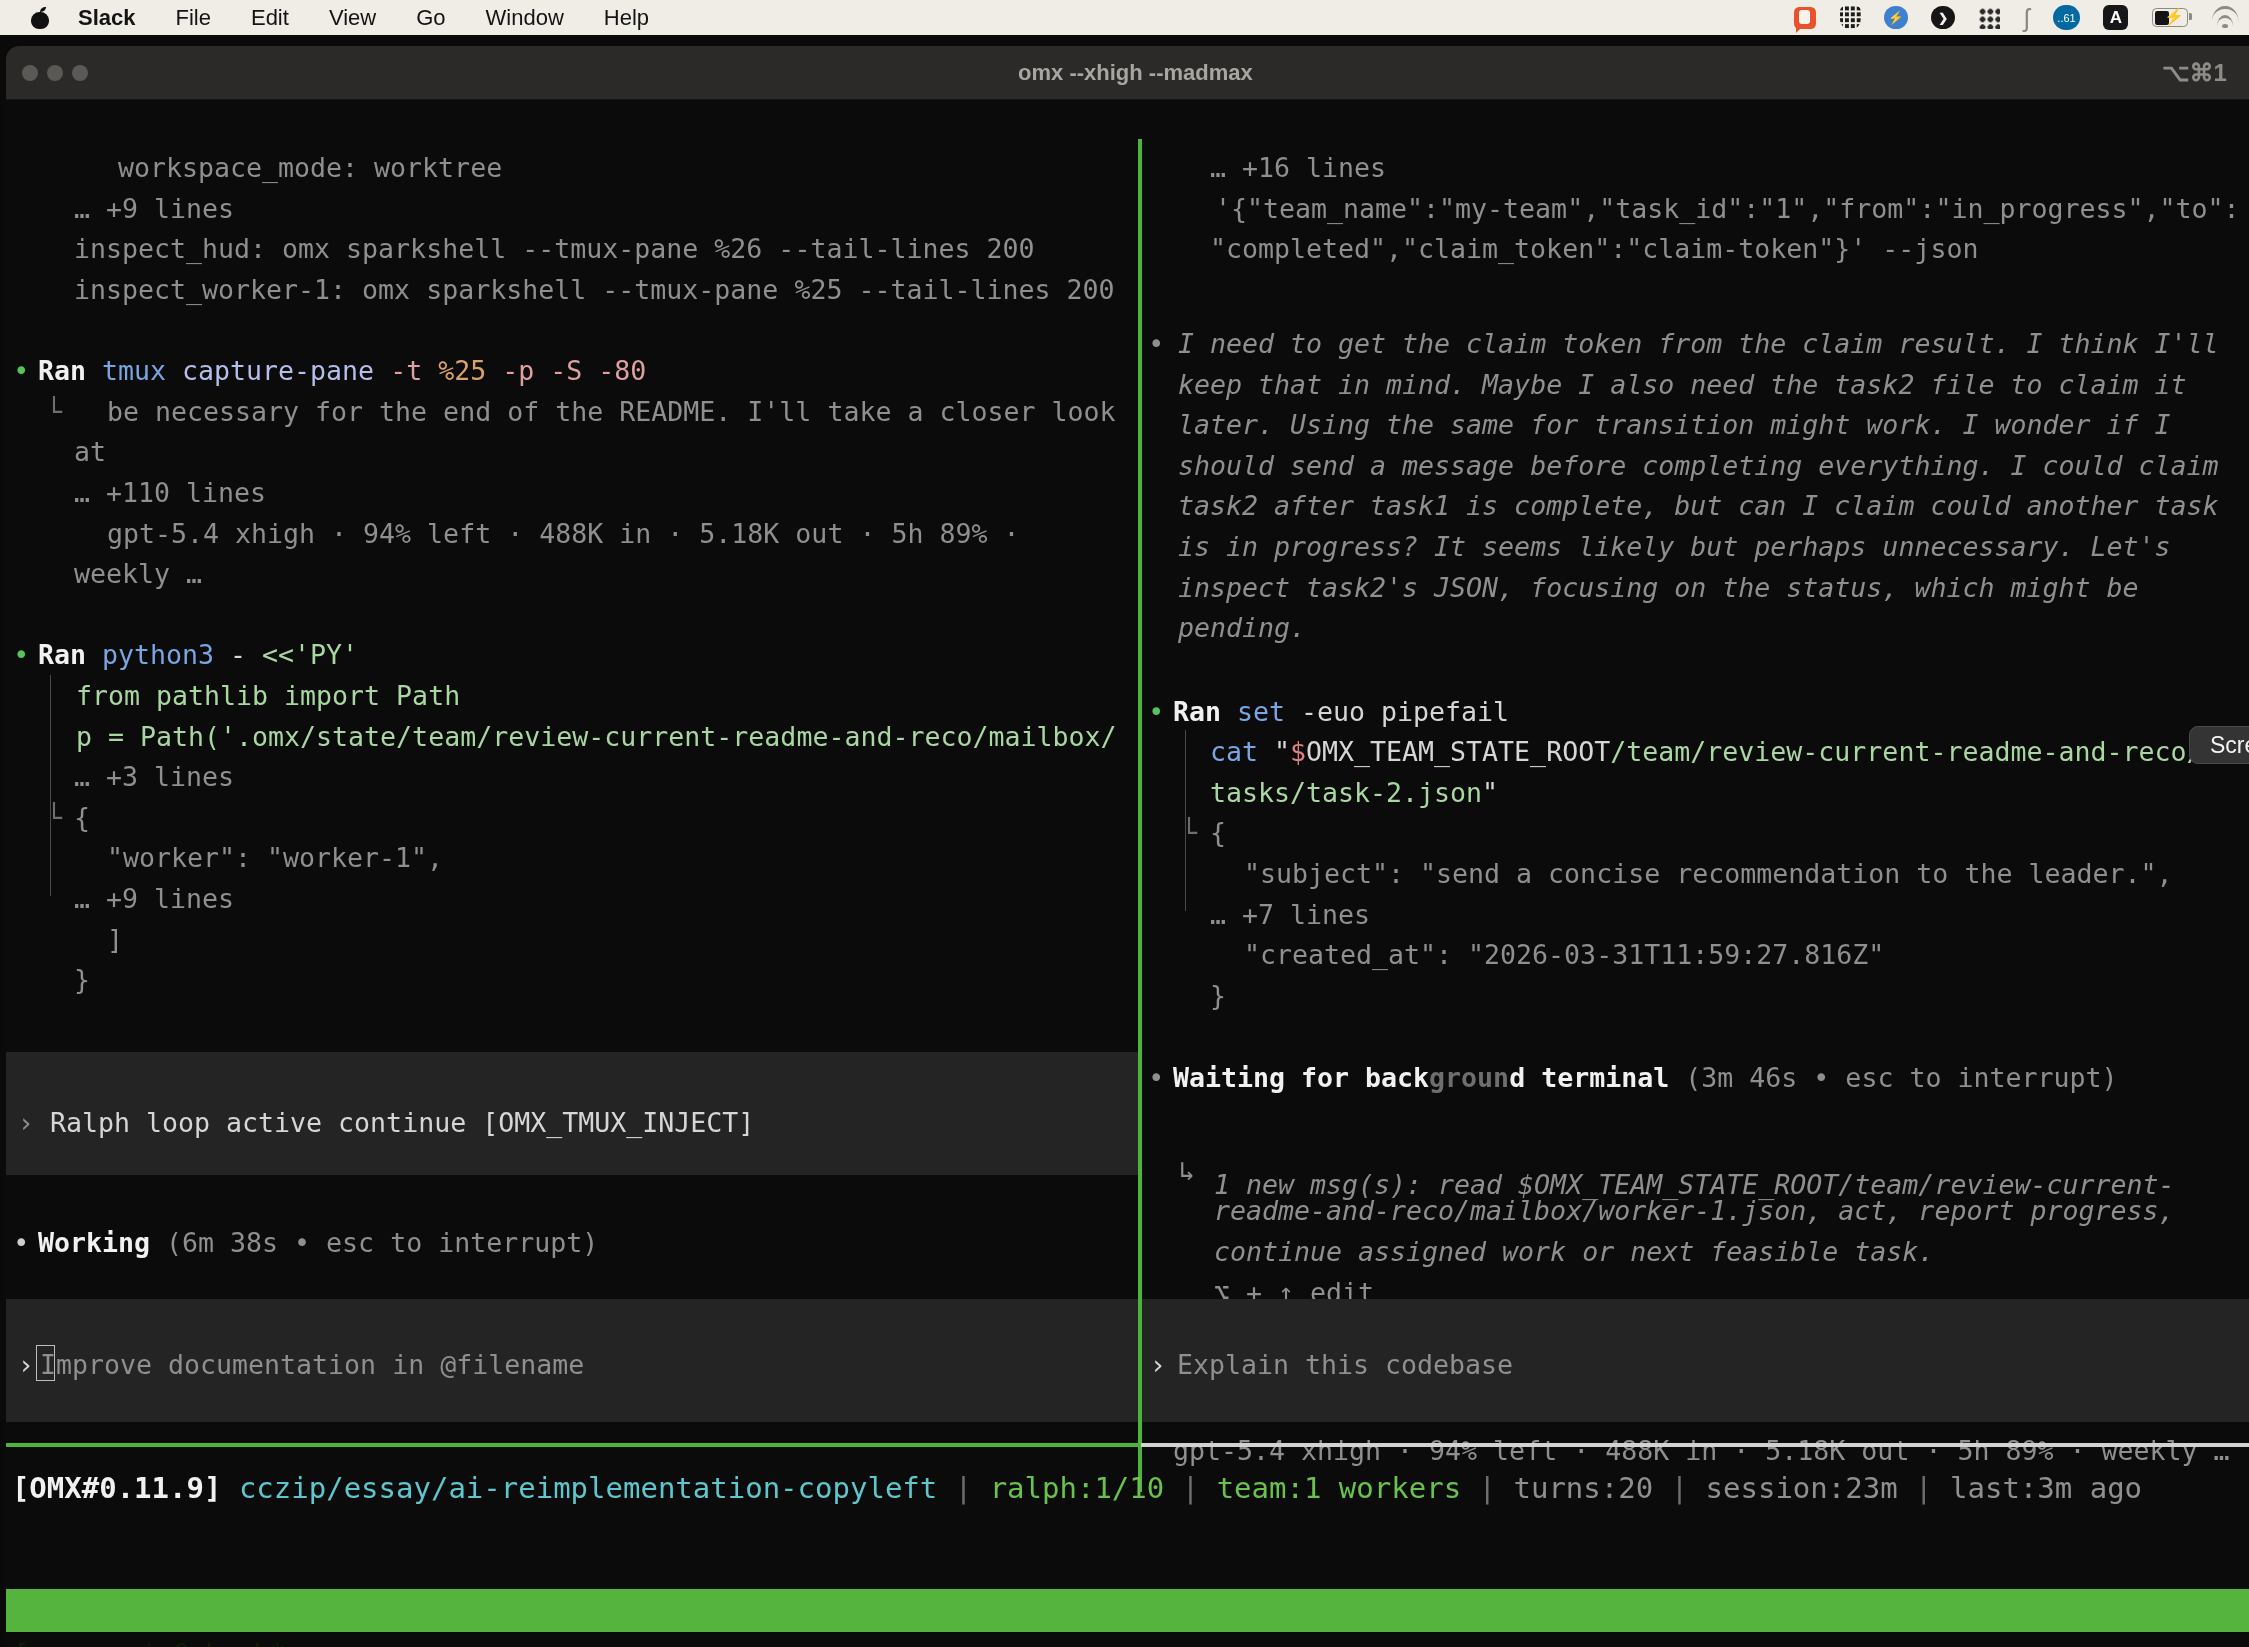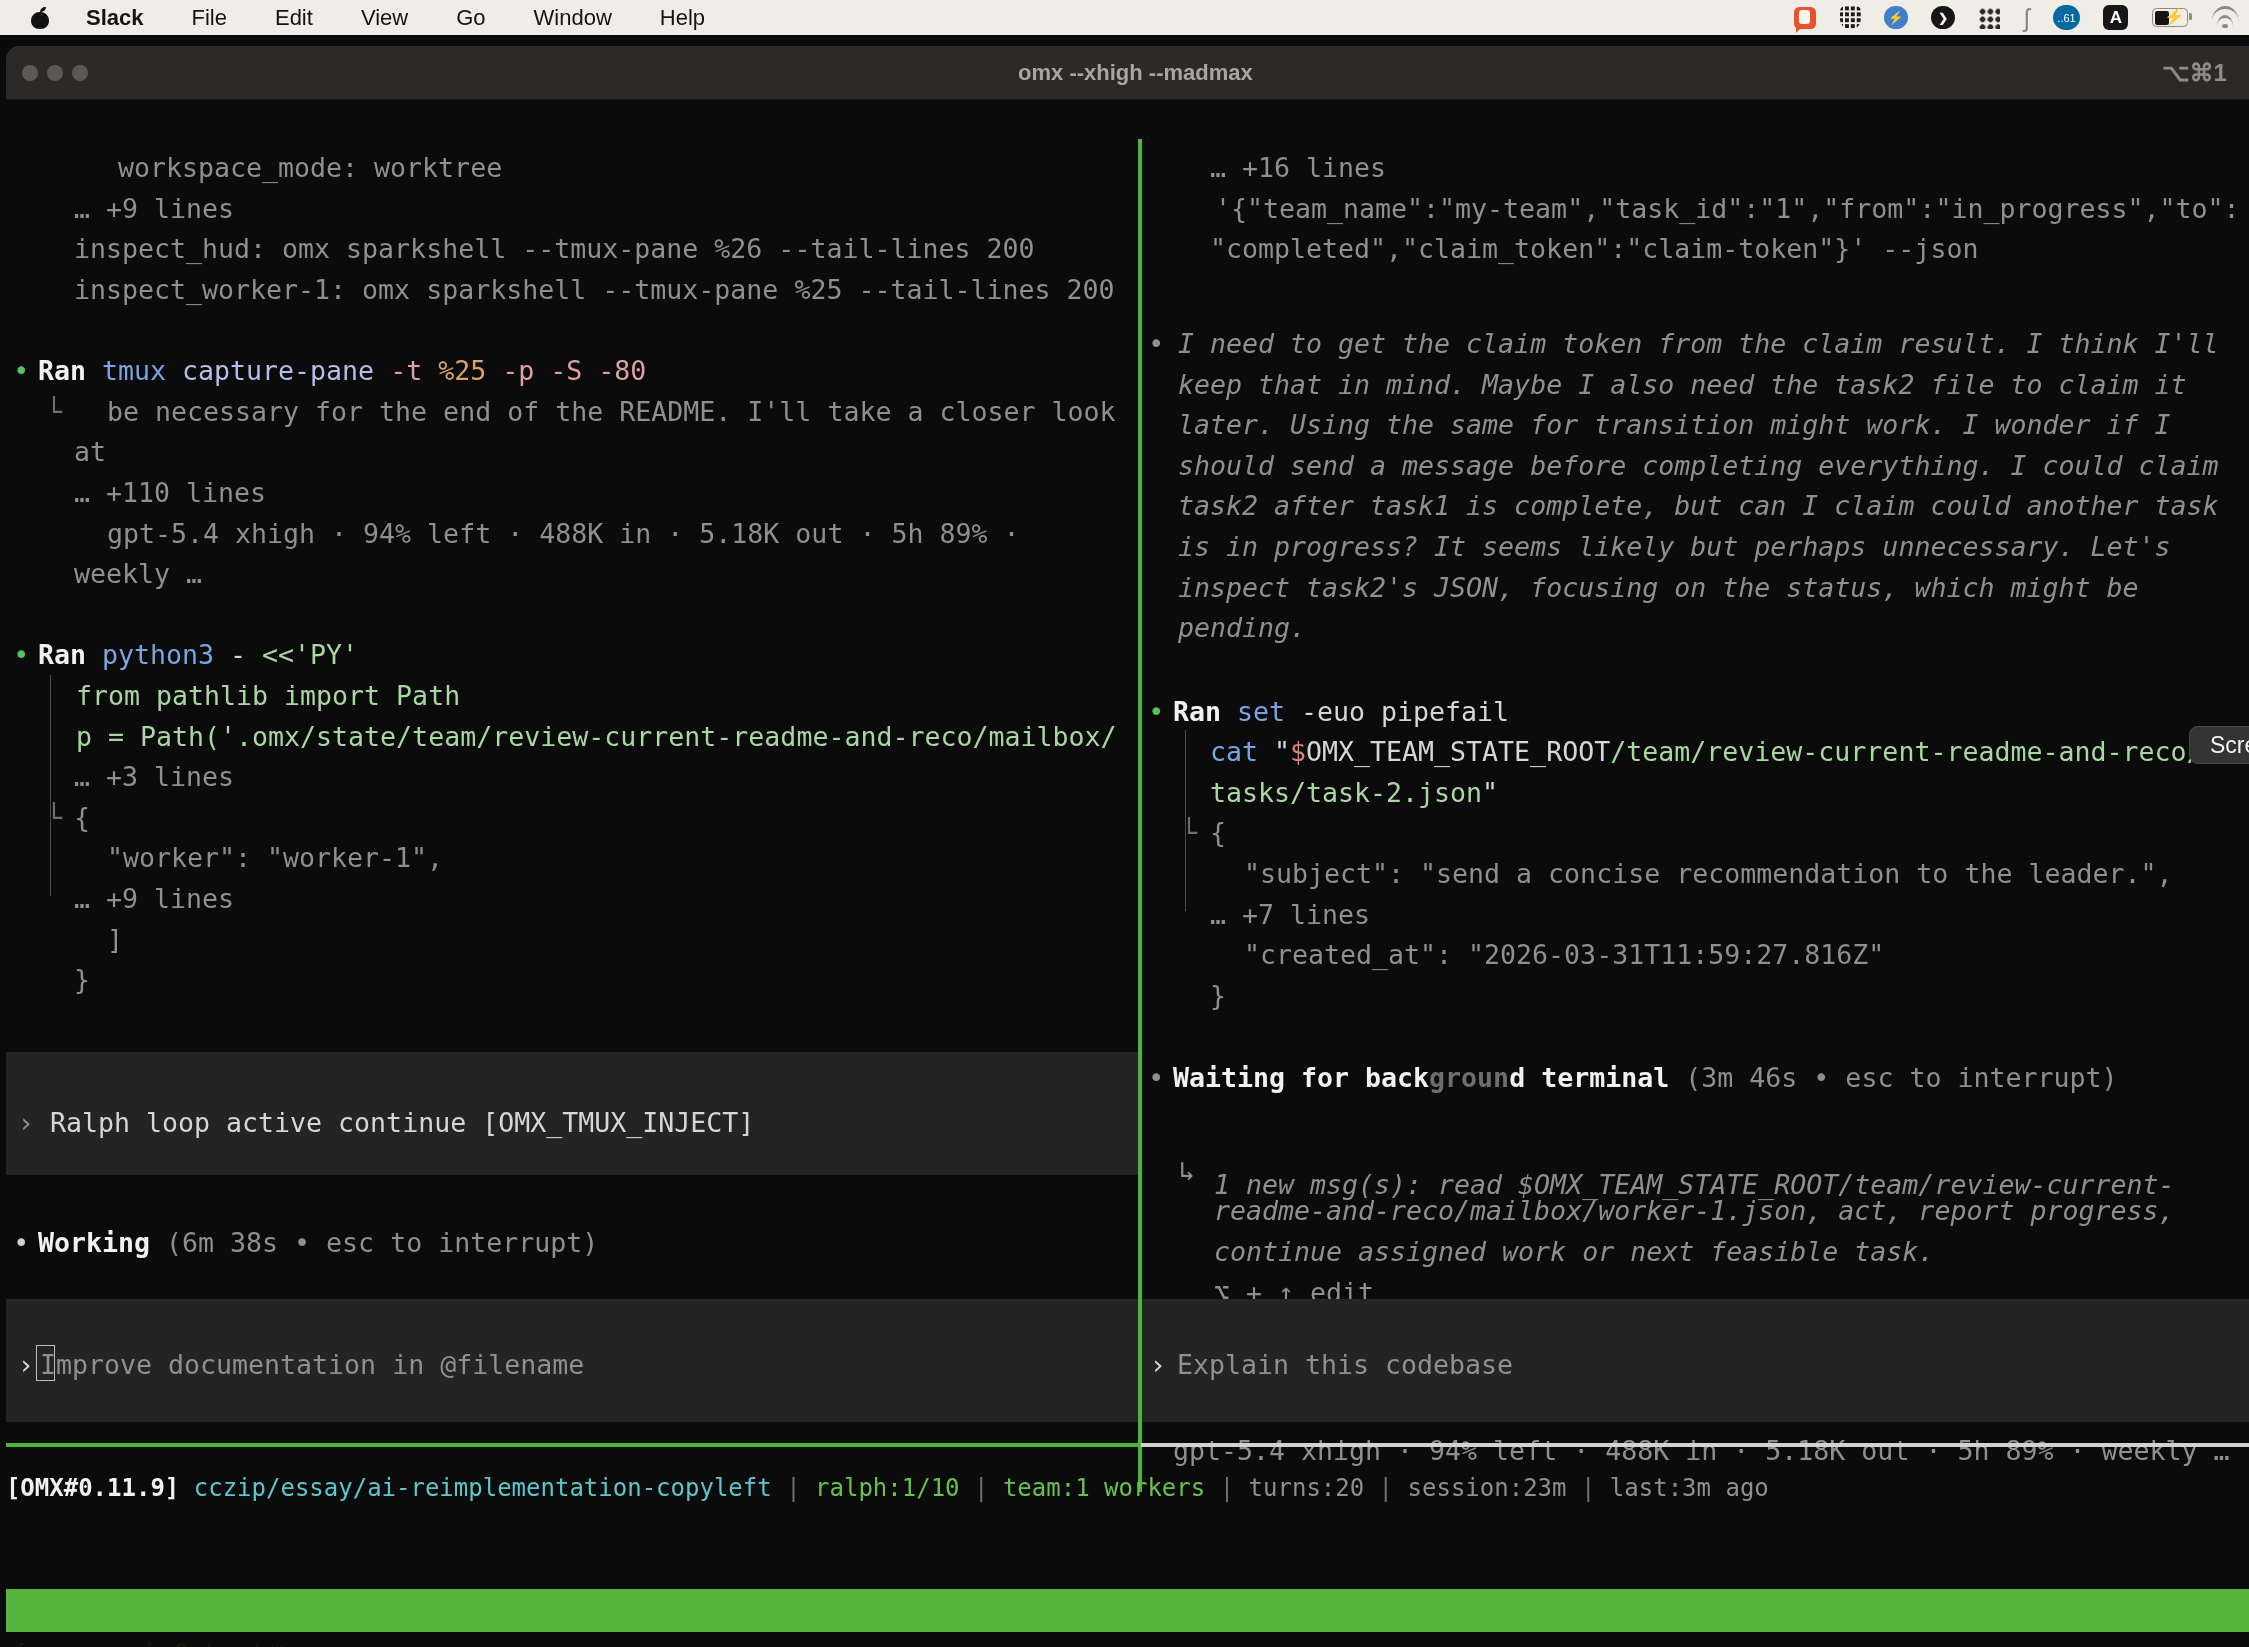--- a/index.html
+++ b/index.html
@@ -1,19 +1,19 @@
 <!DOCTYPE html>
 <html style="font-size:11.8px"><head>
 <meta charset="utf-8">
 <style>
   html,body{margin:0;padding:0;background:#000;}
   .screen{position:relative;width:2250px;height:1648px;overflow:hidden;background:#0a0a0a;font-family:"DejaVu Sans Mono",monospace;}
   
   .menubar{position:absolute;left:0;top:0;width:2250px;height:35px;background:#f0ede6;display:flex;align-items:center;font-family:"Liberation Sans",sans-serif;font-size:22px;color:#141414;}
-  .mb-left{display:flex;align-items:center;gap:8px;}
+  .mb-left{display:flex;align-items:center;gap:0;}
   .apple{width:19px;height:22px;margin-left:31px;position:relative;}
   .apple .body{position:absolute;left:0;top:5.2px;width:17.7px;height:17px;background:#111;border-radius:48% 48% 46% 46%;}
   .apple .leaf{position:absolute;left:8.9px;top:0px;width:6.6px;height:5.9px;background:#111;border-radius:80% 0 80% 0;}
   .mb-app{font-weight:bold;margin-left:28px;}
   .mb-item{margin-left:40px;}
   .mb-right{position:absolute;right:11.8px;top:0;height:35px;display:flex;align-items:center;gap:23.6px;}
   .ic-bubble{width:22px;height:22px;background:#e8522d;border-radius:5.2px;position:relative;}
   .ic-bubble:before{content:"";position:absolute;left:5.2px;top:3.7px;width:11px;height:14px;background:#f6f3ec;border-radius:3px;}
   .ic-bubble:after{content:"";position:absolute;left:2.2px;bottom:-4.4px;border-left:5.9px solid #e8522d;border-bottom:5.9px solid transparent;}
   .ic-shield{width:20.7px;height:23.6px;background:#1d1d1d;border-radius:5.2px 5.2px 9.6px 9.6px;
@@ -53,21 +53,21 @@
   .vline{position:absolute;width:1.5px;background:#4a4a4a;}
   .it{font-style:italic;}
   .c-bright{color:#d6d6d6;} .c-white{color:#f1f1f1;font-weight:bold;}
   .c-green{color:#a9d7a1;} .c-blue{color:#7aa5e3;} .c-lav{color:#b5bde9;}
   .c-pink{color:#dfa0a0;} .c-orange{color:#d8a269;} .c-red{color:#e08080;}
   .c-cyan{color:#5ec6cd;} .c-lime{color:#68c24d;} .c-dim{color:#6e6e6e;}
   .c-gray{color:#8f8f8f;}
   .b-green{color:#55c25a;} .b-gray{color:#8f8f8f;} .b-white{color:#cfcfcf;}
   .cursor-box{position:absolute;width:17px;height:34px;border:1.8px solid #bdbdbd;}
   
-  .hud{position:absolute;left:0;top:1425px;height:34px;font-size:24px;line-height:34px;white-space:pre;}
+  .hud{position:absolute;left:6px;top:1425px;height:34px;font-size:29px;line-height:34px;white-space:pre;}
   .tmuxbar{position:absolute;left:0;top:1543px;width:2259px;height:43px;background:#55b43e;color:#0d1f07;font-size:26.6px;line-height:43px;white-space:pre;}
   .tmux-left{position:absolute;left:7.4px;}
   
   .scre-overlay{position:absolute;left:2189px;top:726px;width:103px;height:38px;background:#343434;border:1.5px solid #4a4a4a;border-radius:8.9px;color:#f4f4f4;font-family:"Liberation Sans",sans-serif;font-size:23px;display:flex;align-items:center;padding-left:20px;box-sizing:border-box;}
 </style>
 </head>
 <body>
 
 <div class="screen">
 

